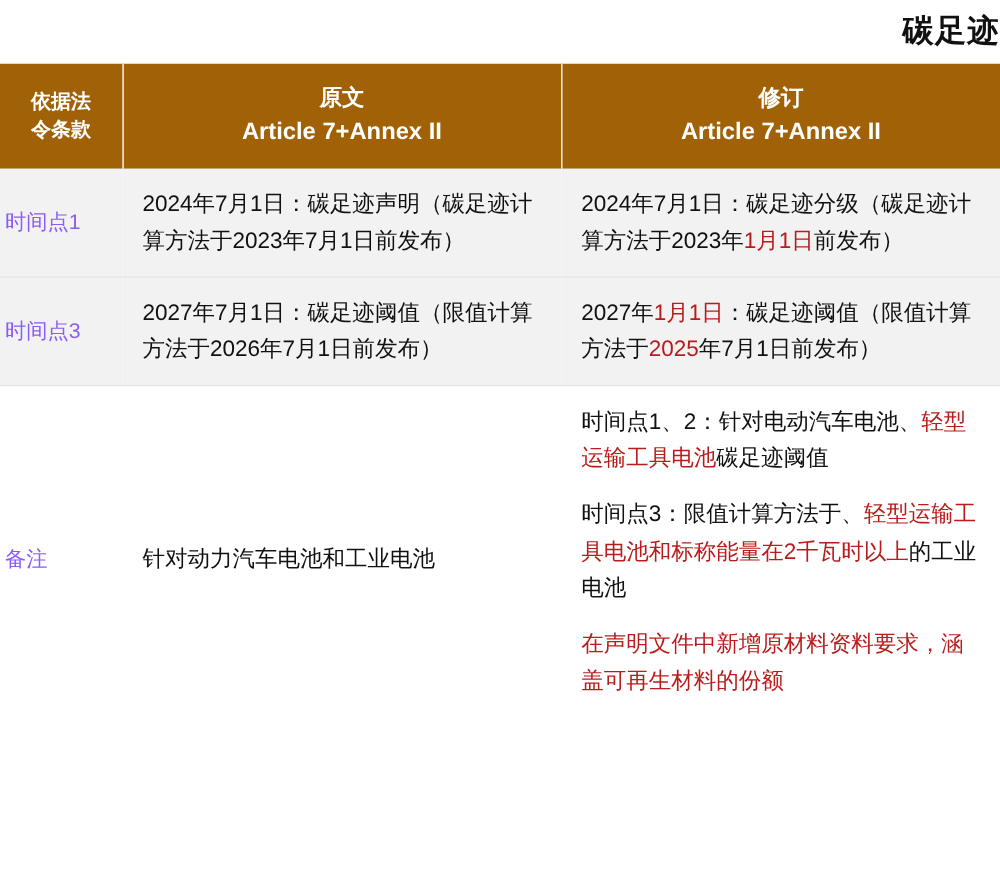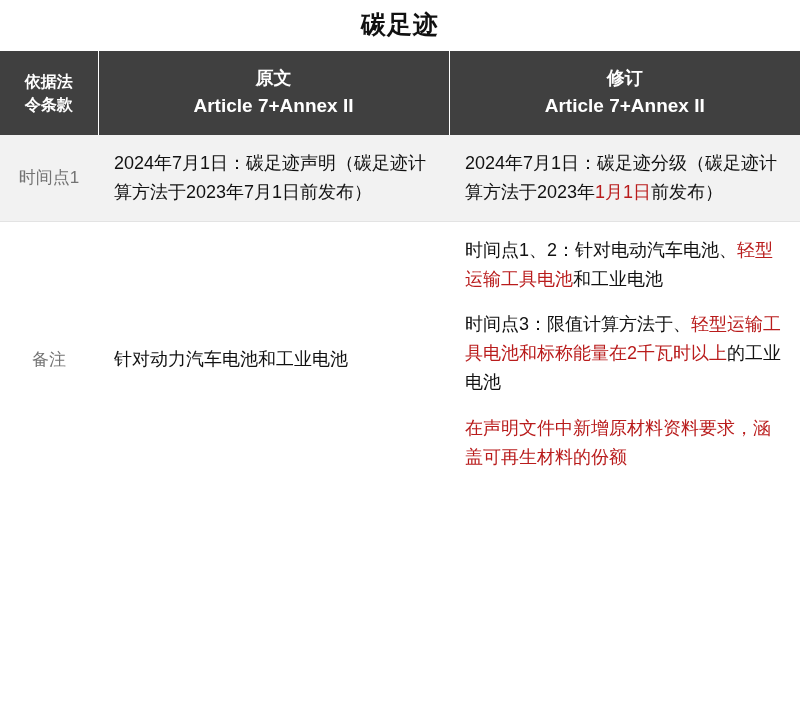--- a/index.html
+++ b/index.html
@@ -14,42 +14,42 @@
     color: #1a1a1a;
     overflow: hidden;
   }
   .page {
     width: 800px;
     height: 708px;
     position: relative;
     box-sizing: border-box;
   }
   .title {
-    text-align: center;
+    text-align: right;
     font-size: 25px;
     font-weight: bold;
     color: #111111;
     padding: 8px 0 10px 0;
     letter-spacing: 1px;
   }
   table.cf-table {
     width: 800px;
     border-collapse: collapse;
     table-layout: fixed;
   }
   table.cf-table td, table.cf-table th {
     vertical-align: middle;
     padding: 0;
   }
   .col1 { width: 98px; }
   .col2 { width: 351px; }
   .col3 { width: 351px; }
 
   thead th {
-    background: #404040;
+    background: #a16207;
     color: #ffffff;
     font-weight: bold;
     text-align: center;
     border-right: 1px solid #ffffff;
   }
   thead th.h1 {
     font-size: 16px;
     line-height: 1.45;
     padding: 14px 8px;
   }
@@ -64,23 +64,23 @@
     display: block;
   }
 
   tbody tr.row-even td { background: #f2f2f2; }
   tbody tr.row-odd td { background: #ffffff; }
 
   tbody td {
     border-bottom: 1px solid #e3e3e3;
   }
   tbody td.label {
-    text-align: center;
+    text-align: left;
     font-size: 17px;
-    color: #737373;
+    color: #8b5cf6;
     padding: 14px 4px;
   }
   tbody td.cell {
     font-size: 18px;
     line-height: 1.62;
     padding: 14px 16px;
     color: #111111;
     text-align: left;
   }
   .hl { color: #b91c1c; }
@@ -131,27 +131,36 @@
         <td class="label">时间点1</td>
         <td class="cell">
           <span>2024年7月1日：碳足迹声明（碳足迹计算方法于2023年7月1日前发布）</span>
         </td>
         <td class="cell">
           <span>2024年7月1日：碳足迹分级（碳足迹计算方法于2023年</span><span class="hl">1月1日</span><span>前发布）</span>
         </td>
       </tr>
 
 
+      <tr class="row-even">
+        <td class="label">时间点3</td>
+        <td class="cell">
+          <span>2027年7月1日：碳足迹阈值（限值计算方法于2026年7月1日前发布）</span>
+        </td>
+        <td class="cell">
+          <span>2027年</span><span class="hl">1月1日</span><span>：碳足迹阈值（限值计算方法于</span><span class="hl">2025</span><span>年7月1日前发布）</span>
+        </td>
+      </tr>
 
       <tr class="row-odd notes">
         <td class="label">备注</td>
         <td class="cell cell-left">针对动力汽车电池和工业电池</td>
         <td class="cell note-cell">
           <p>
-            <span>时间点1、2：针对电动汽车电池、</span><span class="hl">轻型运输工具电池</span><span>和工业电池</span>
+            <span>时间点1、2：针对电动汽车电池、</span><span class="hl">轻型运输工具电池</span><span>碳足迹阈值</span>
           </p>
           <p>
             <span>时间点3：限值计算方法于、</span><span class="hl">轻型运输工具电池和标称能量在2千瓦时以上</span><span>的工业电池</span>
           </p>
           <p class="note-orange">
             <span class="hl">在声明文件中新增原材料资料要求，涵盖可再生材料的份额</span>
           </p>
         </td>
       </tr>
 

